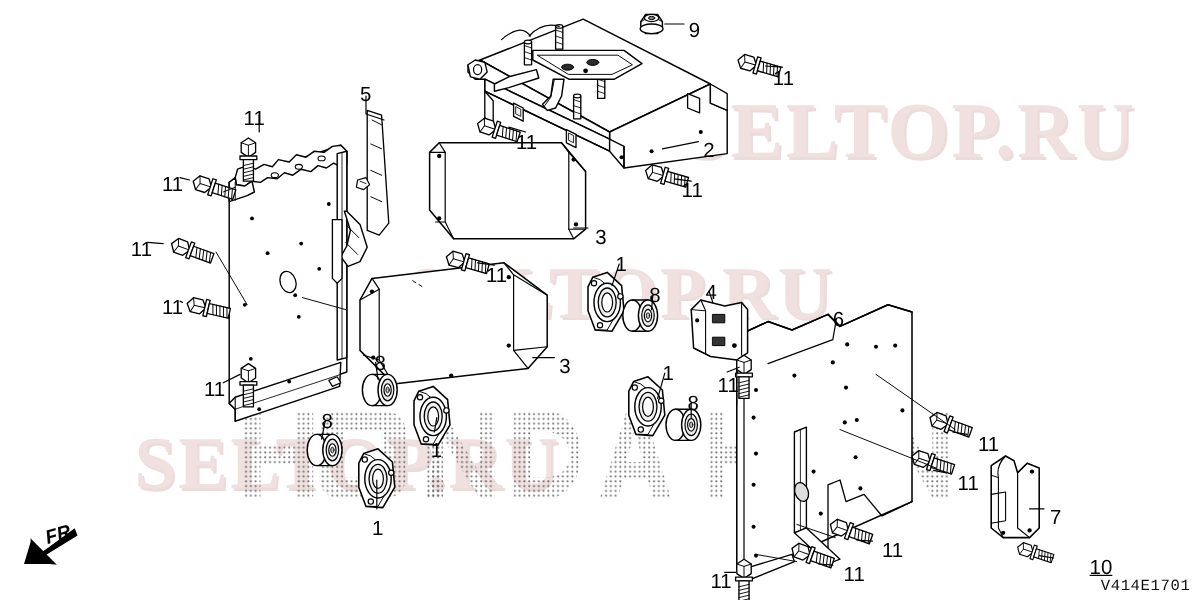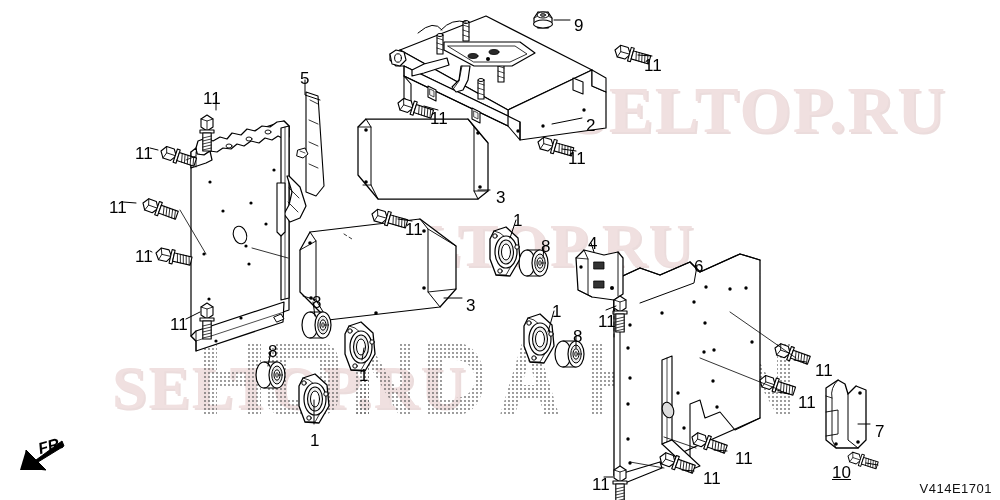--- a/index.html
+++ b/index.html
@@ -30,21 +30,21 @@
     font-family:"Liberation Sans",sans-serif;
     font-size:17px;
     color:#000;
     font-weight:400;
     line-height:1;
     white-space:nowrap;
   }
   .partno{
     position:absolute;
     right:8px;bottom:4px;
-    font-family:Liberation Sans, sans-serif;
+    font-family:Liberation Mono, monospace;
     font-size:13px;
     color:#111;
     letter-spacing:.5px;
   }
   .frlabel{
     position:absolute;
     left:38px;top:437px;
     font-family:"Liberation Sans",sans-serif;
     font-size:16px;
     font-weight:700;
@@ -519,21 +519,21 @@
       <div class="callout" style="left: 598px; top: 313px;">11</div>
       <div class="callout" style="left: 552px; top: 303px;">1</div>
       <div class="callout" style="left: 573px; top: 328px;">8</div>
       <div class="callout" style="left: 312px; top: 294px;">8</div>
       <div class="callout" style="left: 359px; top: 367px;">1</div>
       <div class="callout" style="left: 268px; top: 343px;">8</div>
       <div class="callout" style="left: 310px; top: 432px;">1</div>
       <div class="callout" style="left: 815px; top: 362px;">11</div>
       <div class="callout" style="left: 798px; top: 394px;">11</div>
       <div class="callout" style="left: 875px; top: 423px;">7</div>
-      <div class="callout" style="left: 832px; top: 464px; text-decoration: underline;">10</div>
+      <div class="callout" style="left: 908px; top: 464px; text-decoration: underline;">10</div>
       <div class="callout" style="left: 735px; top: 450px;">11</div>
       <div class="callout" style="left: 703px; top: 470px;">11</div>
       <div class="callout" style="left: 592px; top: 476px;">11</div>
     </div>
 
   <svg class="layer" viewBox="0 0 1000 500" style="pointer-events:none">
     <g>
       <path d="M62,441 L36,460 L26,450 L28,468 L46,470 L38,462 L64,446 Z" fill="#000" stroke="#000" stroke-width="1"></path>
       <path d="M26,450 L20,470 L46,470 Z" fill="#000" stroke="none"></path>
     </g>

